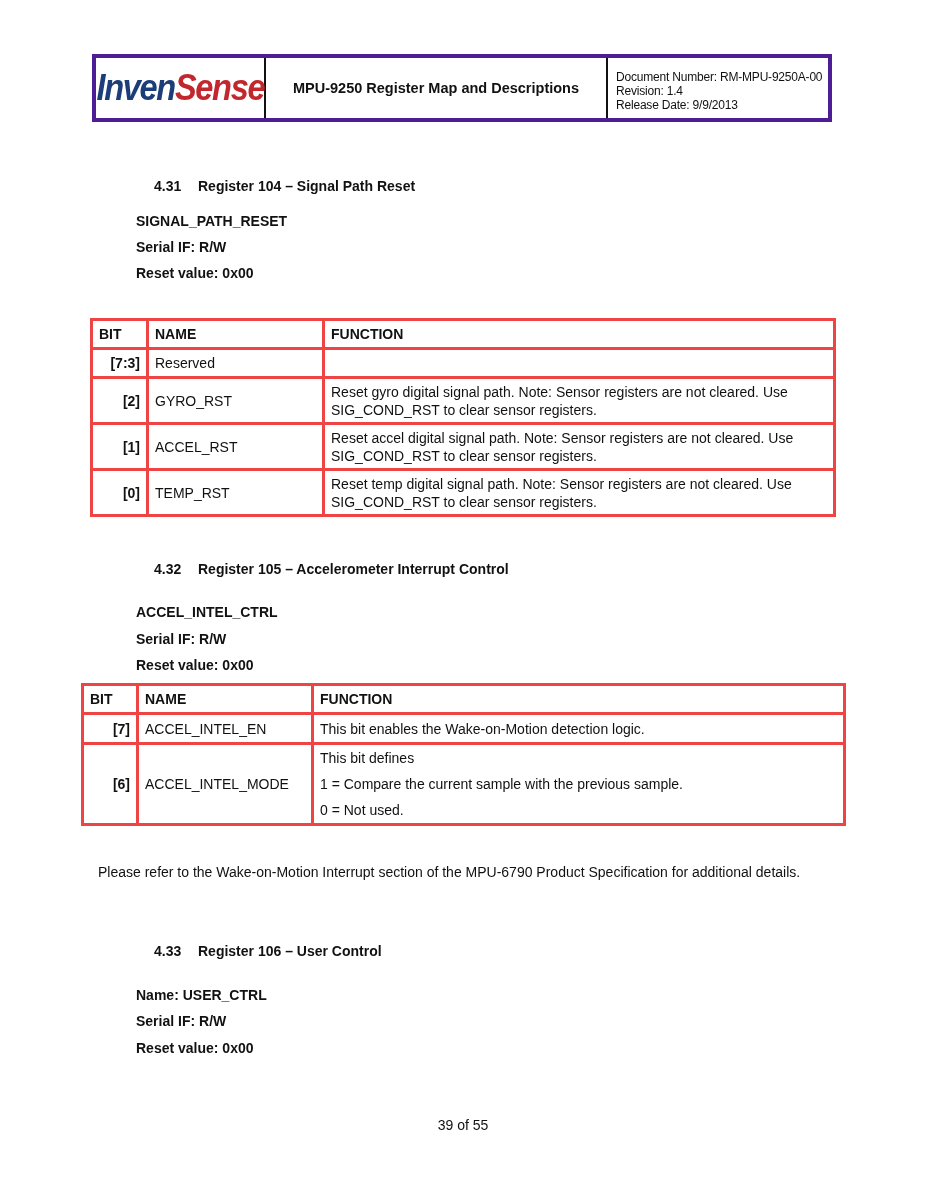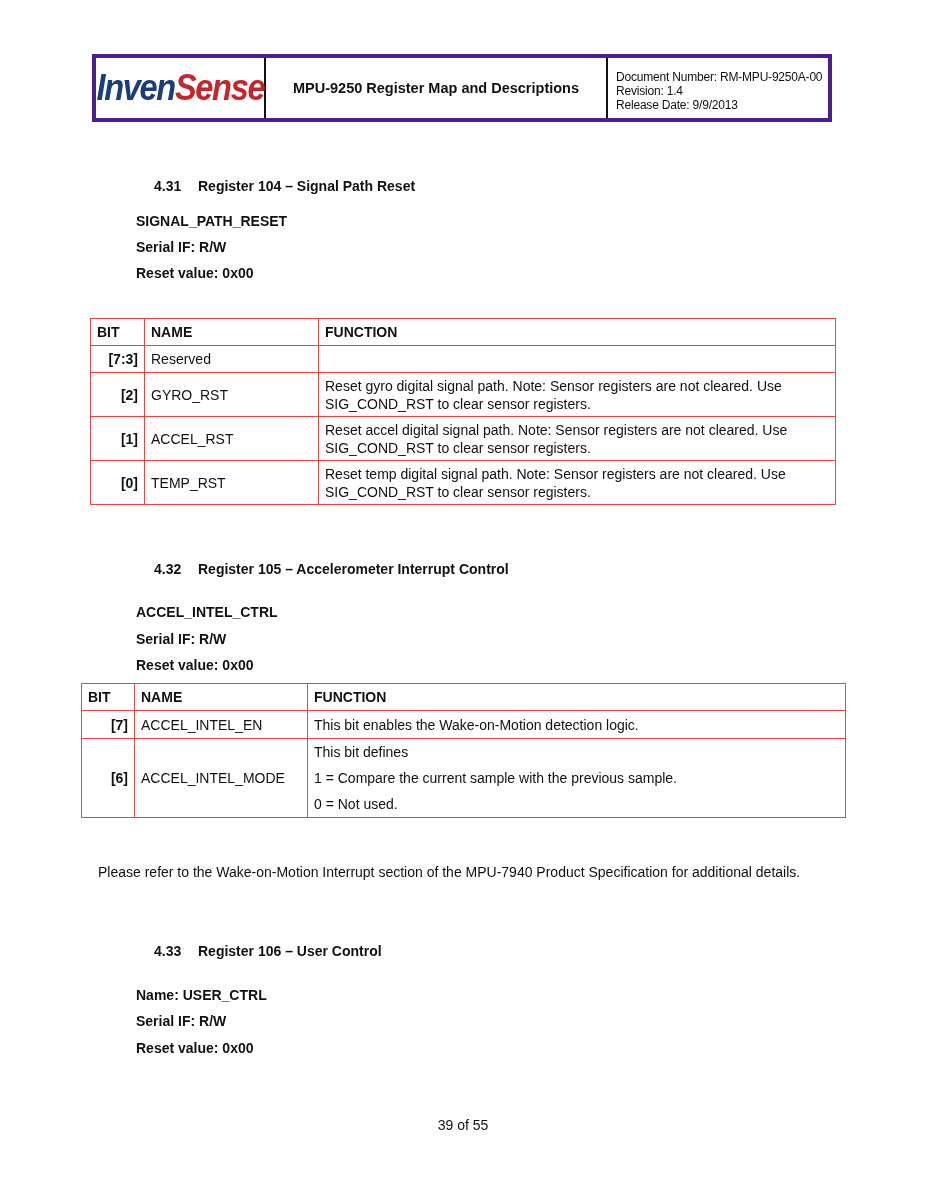--- a/index.html
+++ b/index.html
@@ -24,21 +24,21 @@
   .header .meta-cell {
     flex: 1; padding: 12px 0 0 8px; font-size: 12px; line-height: 14px; letter-spacing: -0.2px;
   }
   .sec-heading { position: absolute; left: 154px; font-weight: bold; font-size: 14px; }
   .sec-heading .num { display: inline-block; width: 44px; }
   .label { position: absolute; left: 98px; font-weight: bold; font-size: 14px; margin-left: 38px; }
   table.reg {
     position: absolute; border-collapse: collapse; font-size: 14px;
   }
   table.reg td, table.reg th {
-    border: 1px solid #ef4444; vertical-align: middle; padding: 0 6px; text-align: left;
+    border: 3px solid #ef4444; vertical-align: middle; padding: 0 6px; text-align: left;
   }
   table.reg th { font-weight: bold; height: 26px; }
   table.reg td.bit { font-weight: bold; text-align: right; }
   #t1 { left: 90px; top: 318px; width: 746px; }
   #t1 .c1 { width: 41px; } #t1 .c2 { width: 161px; }
   #t1 tr.r0 td { height: 26px; }
   #t1 tr.rr td { height: 43px; line-height: 18px; }
   #t2 { left: 81px; top: 683px; width: 765px; }
   #t2 .c1 { width: 40px; } #t2 .c2 { width: 160px; }
   #t2 tr.r0 td { height: 27px; }
@@ -128,21 +128,21 @@
     <td>ACCEL_INTEL_MODE</td>
     <td>
       <div class="fn-line">This bit defines</div>
       <div class="fn-line">1 = Compare the current sample with the previous sample.</div>
       <div class="fn-line">0 = Not used.</div>
     </td>
   </tr>
 </tbody>
   </table>
 
-<div class="note">Please refer to the Wake-on-Motion Interrupt section of the MPU-7940 Product Specification for additional details.</div>
+<div class="note">Please refer to the Wake-on-Motion Interrupt section of the MPU-6790 Product Specification for additional details.</div>
 
 <div class="sec-heading" style="top:943px;">
   <span class="num">4.33</span><span>Register 106 – User Control</span>
 </div>
 <div class="label" style="top:987px;text-align:right;">Name: USER_CTRL</div>
 <div class="label" style="top:1013px;">Serial IF: R/W</div>
 <div class="label" style="top:1040px;">Reset value: 0x00</div>
 
 <div class="footer">39 of 55</div>
 

